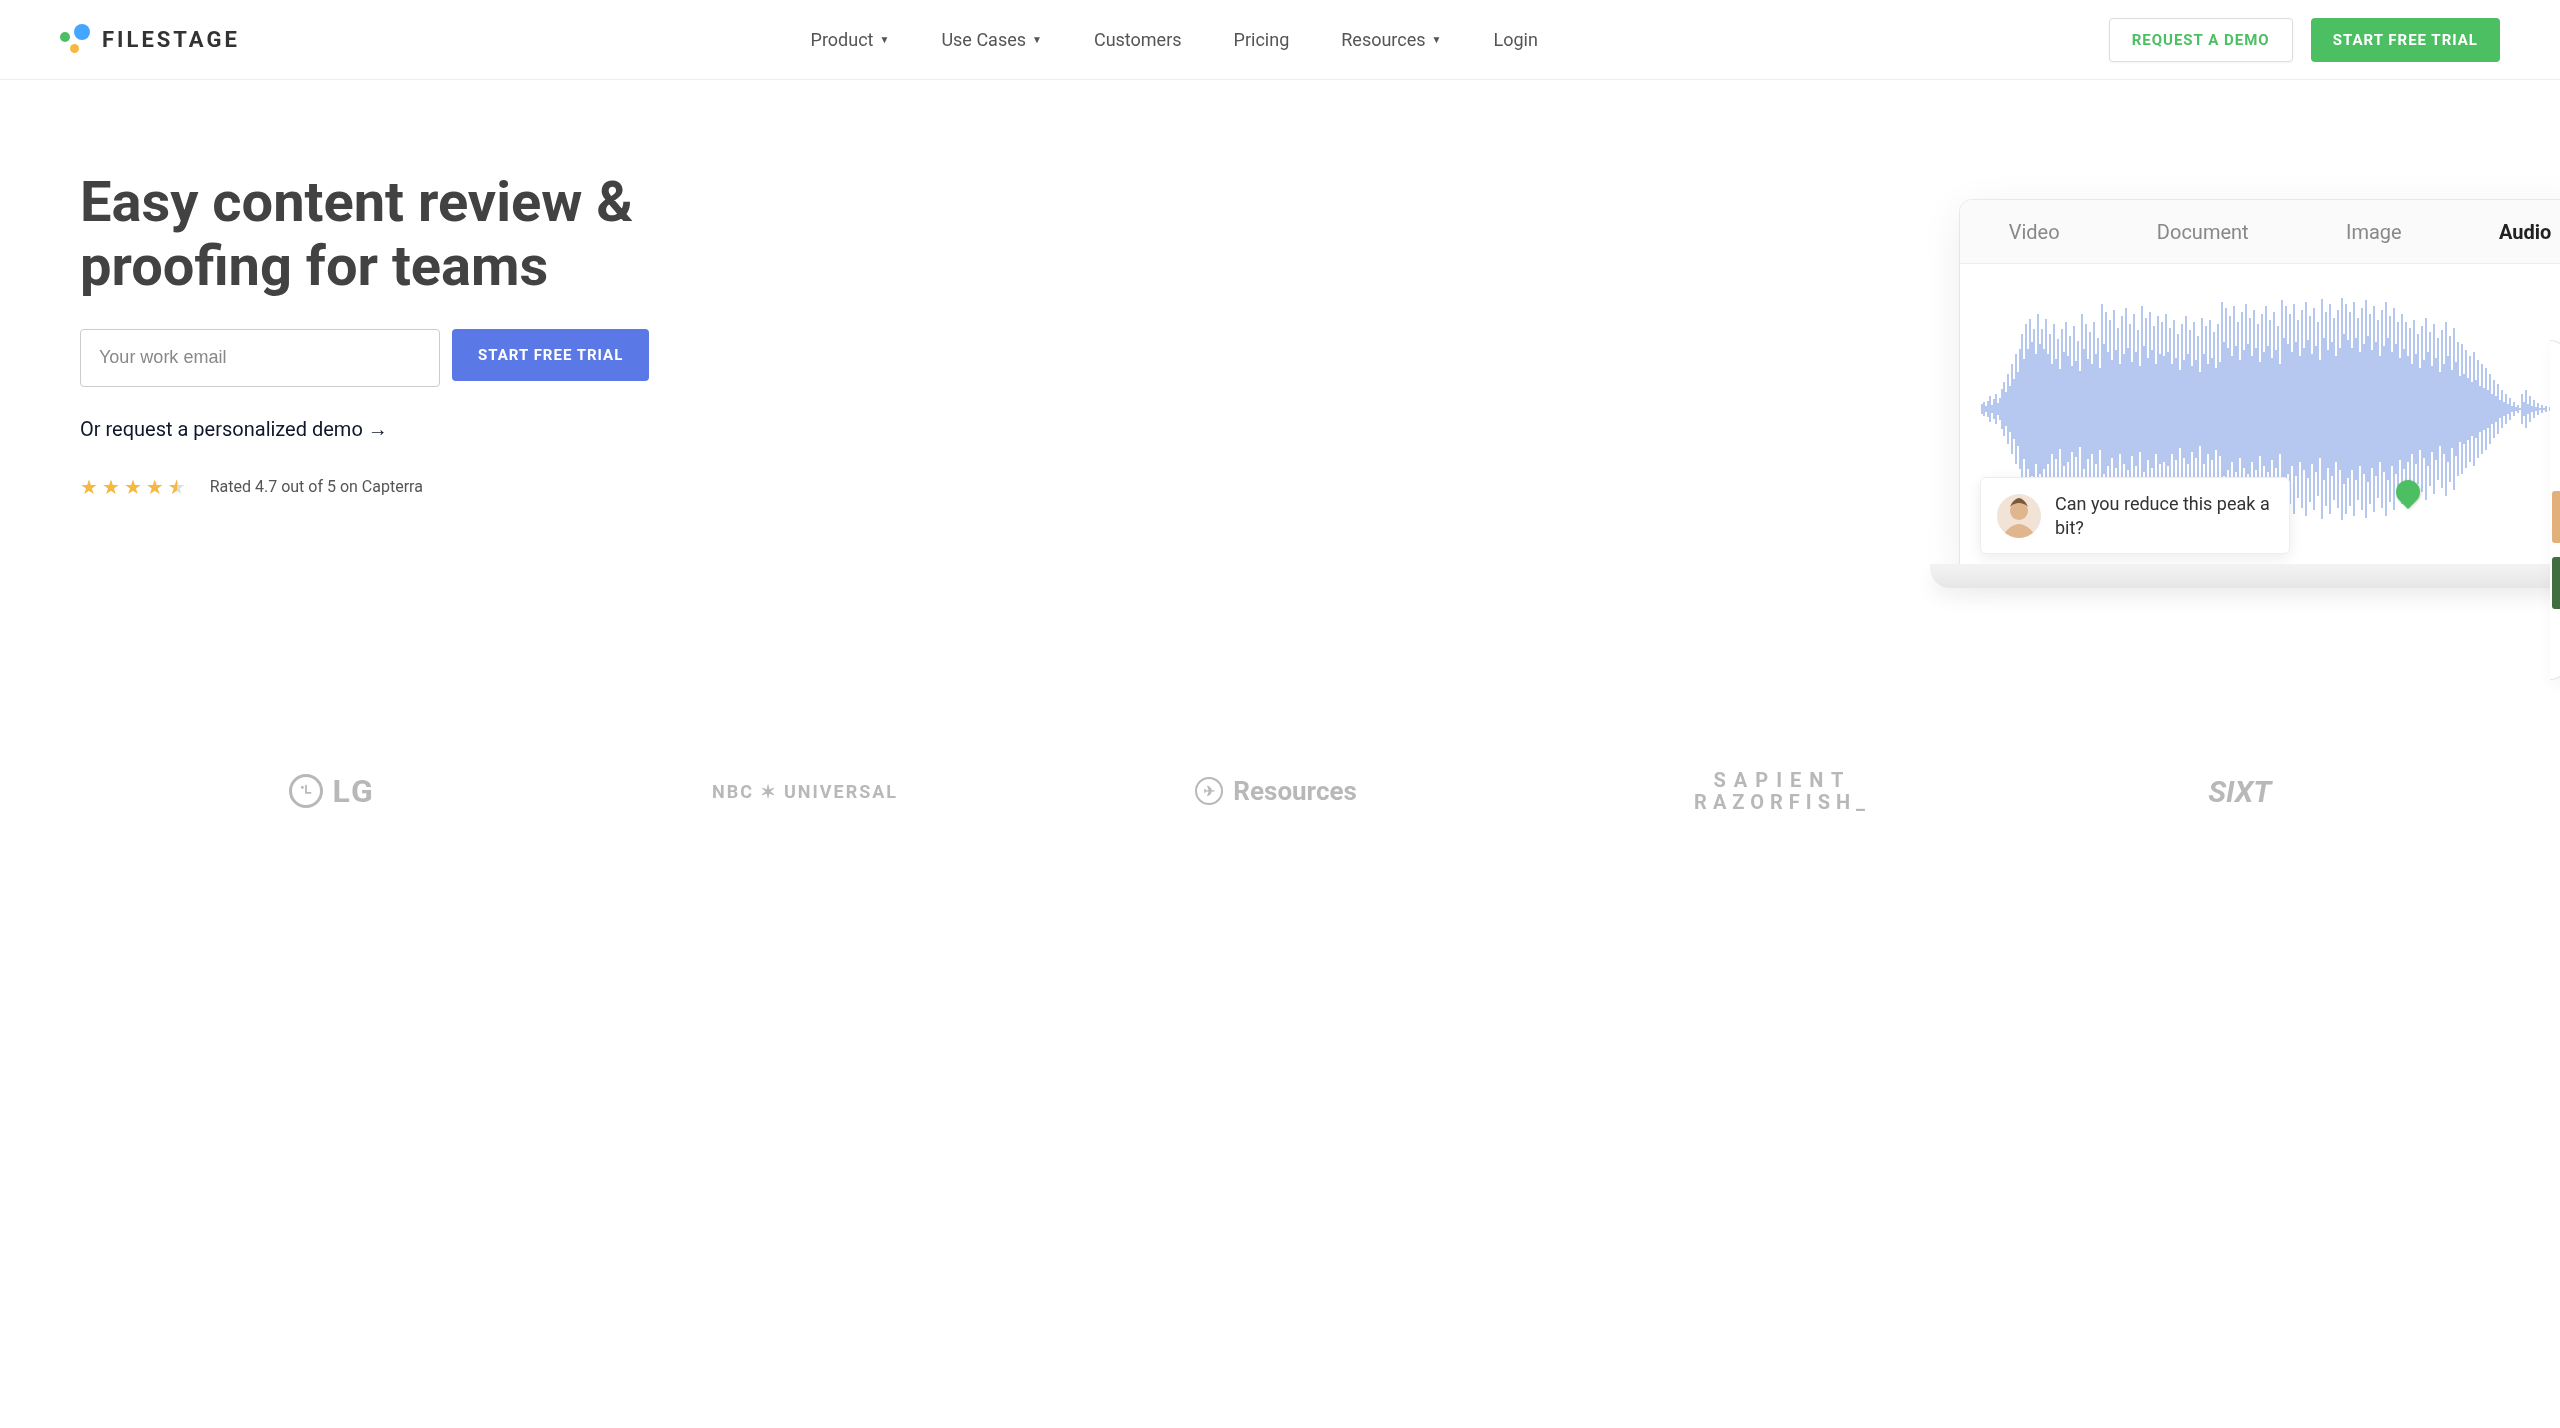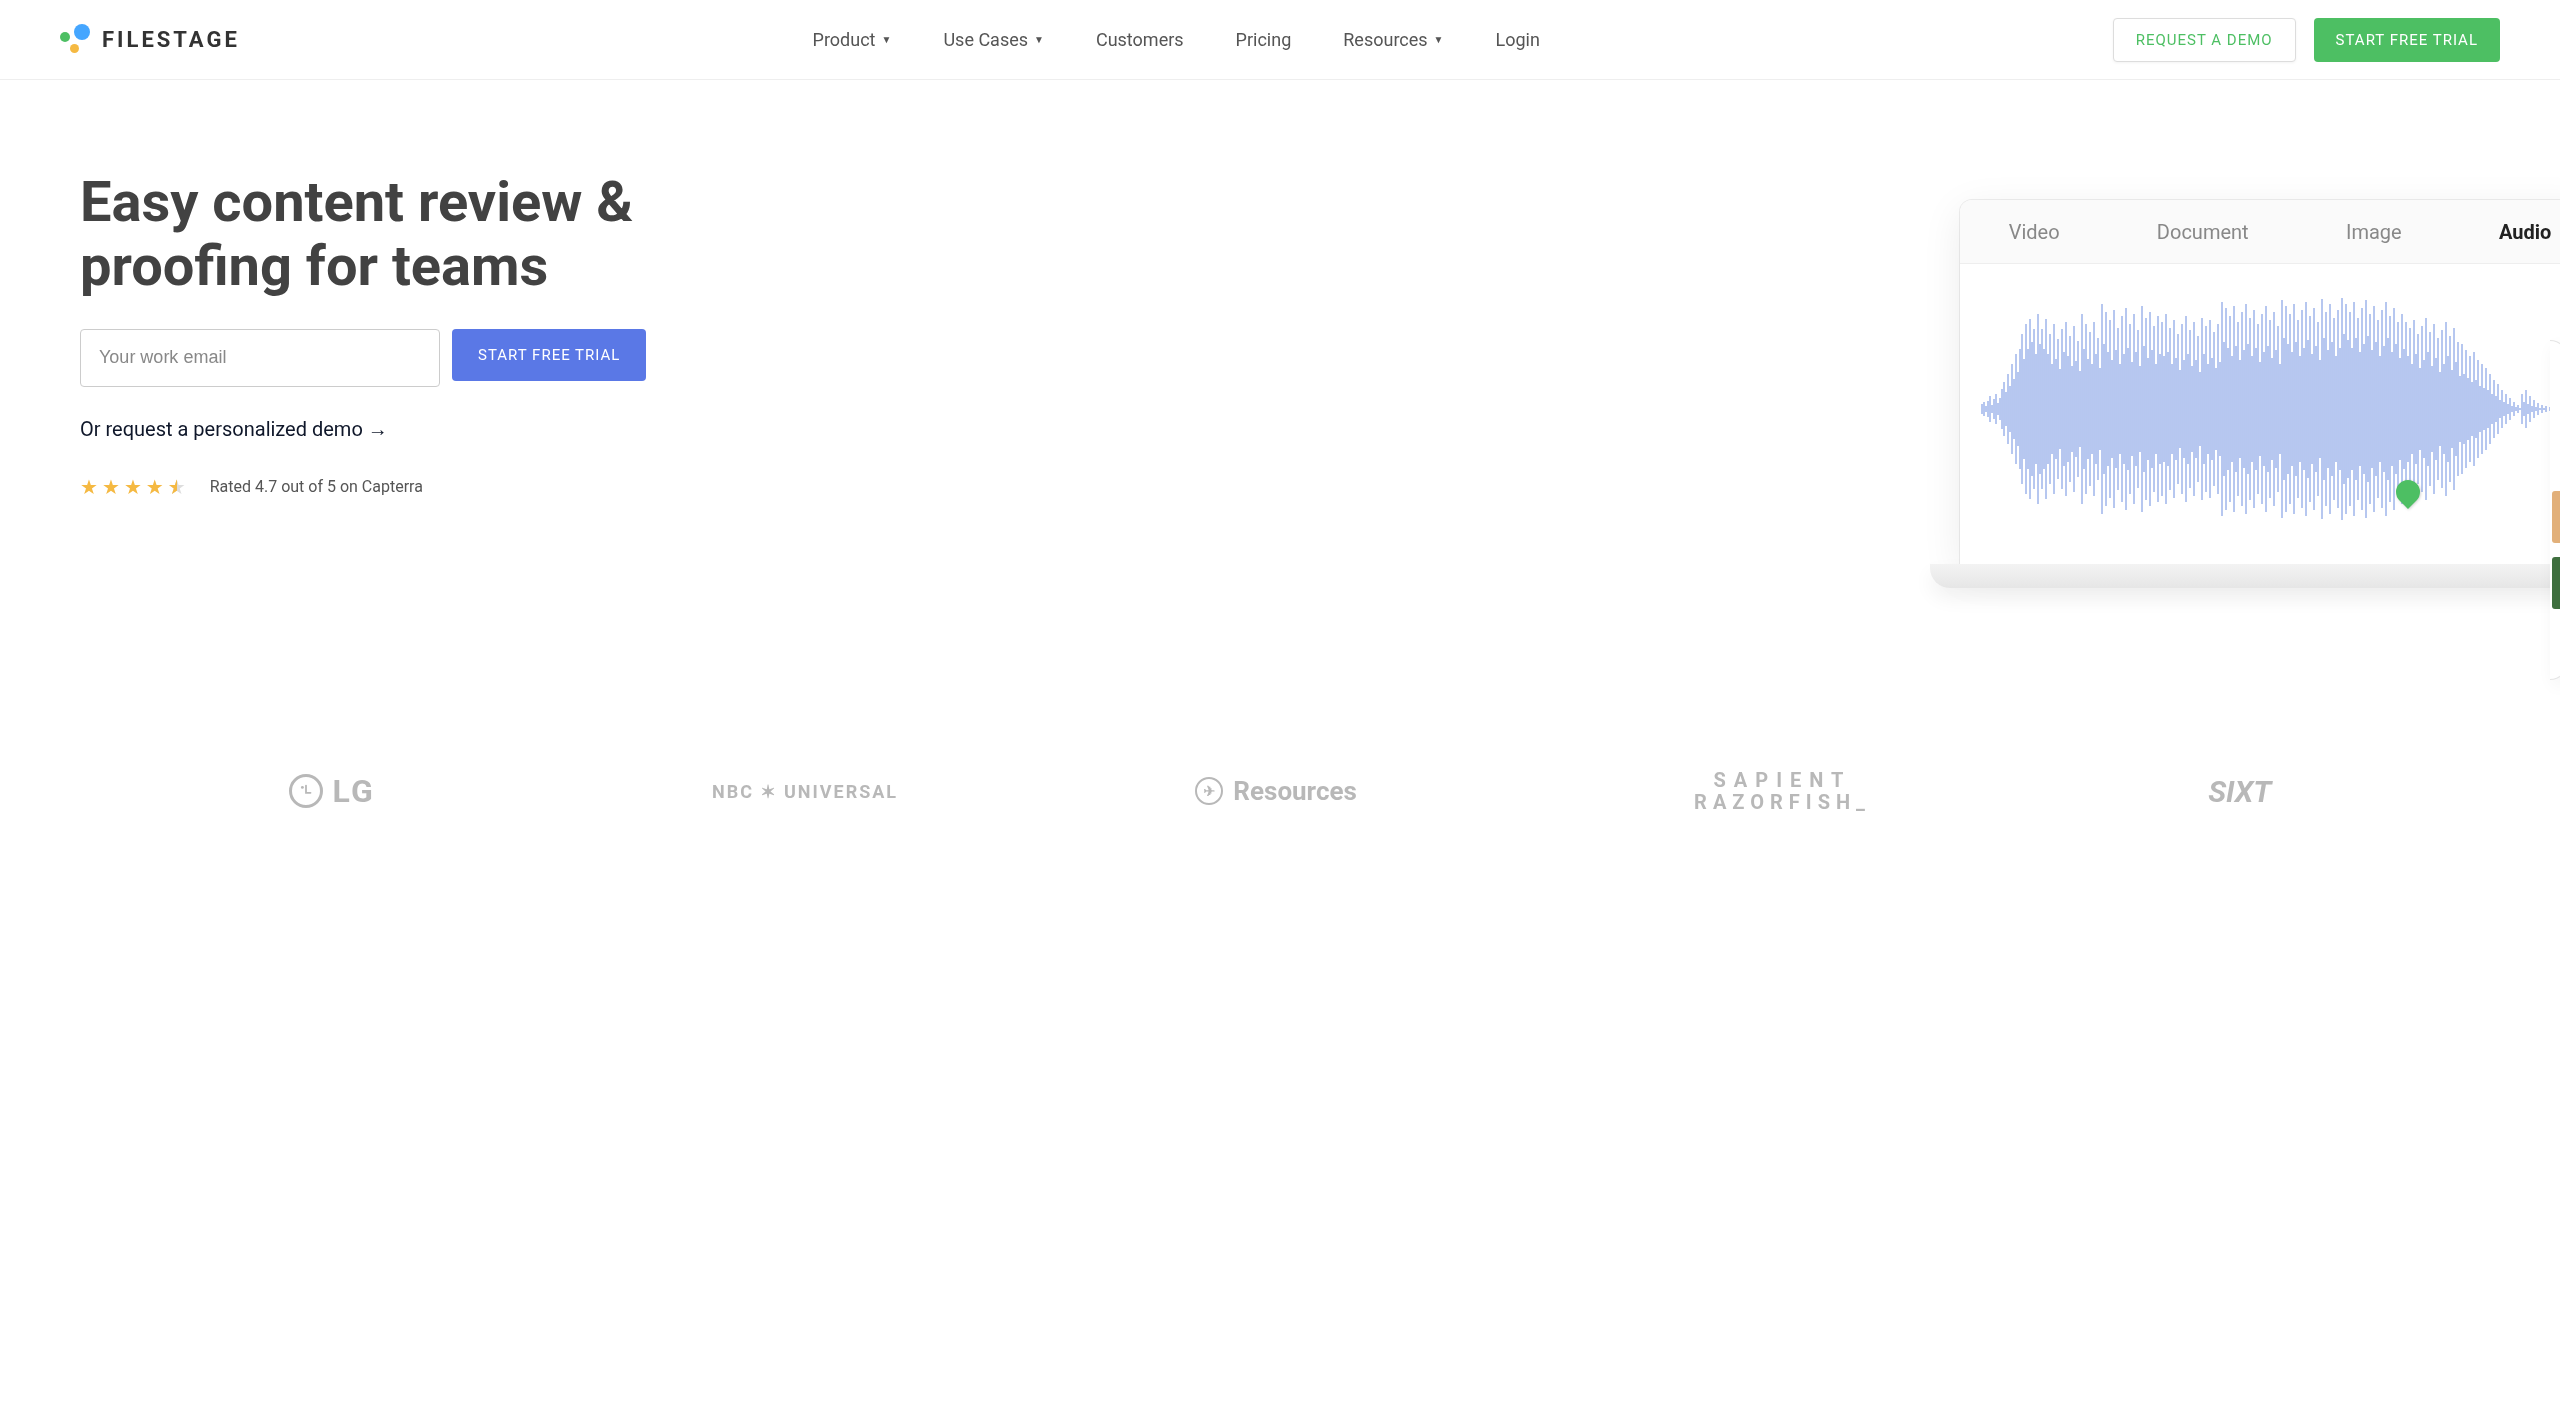--- a/index.html
+++ b/index.html
@@ -18,21 +18,21 @@
   .logo-mark .c1 { width:16px; height:16px; background:#45a6ff; left:14px; top:0; }
   .logo-mark .c2 { width:10px; height:10px; background:#4dbf63; left:0; top:8px; }
   .logo-mark .c3 { width:9px; height:9px; background:#f5b942; left:10px; top:20px; }
   .logo-text { font-size:22px; font-weight:700; letter-spacing:3px; color:#333; }
 
   .nav-links { display:flex; align-items:center; gap:52px; }
   .nav-link { display:flex; align-items:center; gap:6px; font-size:18px; color:#555; cursor:pointer; }
   .nav-link .caret { font-size:10px; color:#555; }
 
   .nav-ctas { display:flex; align-items:center; gap:18px; }
-  .btn { display:inline-flex; align-items:center; justify-content:center; height:44px; padding:0 22px; border-radius:4px; font-size:15px; font-weight:400; letter-spacing:1px; cursor:pointer; }
+  .btn { display:inline-flex; align-items:center; justify-content:center; height:44px; padding:0 22px; border-radius:4px; font-size:15px; font-weight:700; letter-spacing:1px; cursor:pointer; }
   .btn-outline-green { background:#fff; color:#4dbf63; border:1px solid #ddd; box-shadow:0 1px 3px rgba(0,0,0,.05); }
   .btn-green { background:#4dbf63; color:#fff; }
   .btn-blue  { background:#5a78e6; color:#fff; height:52px; padding:0 26px; }
 
   
   .hero { display:flex; padding:90px 0 0 80px; position:relative; min-height:640px; }
   .hero-left { width:55%; max-width:760px; }
   .hero-title { font-size:56px; line-height:1.15; font-weight:700; color:#424242; margin-bottom:30px; }
   .hero-sub { font-size:24px; color:#555; margin-bottom:48px; }
   .signup { display:flex; gap:12px; margin-bottom:30px; }
@@ -473,20 +473,31 @@
                   <line x1="36" y1="115" x2="36" y2="115"></line>
                   <line x1="38" y1="114" x2="38" y2="116"></line>
                   <line x1="40" y1="115" x2="40" y2="115"></line>
               </g>
             </g>
           </g>
         </svg>
 
         <span class="pin"></span>
 
+        <div class="comment">
+          <span class="avatar">
+            <svg viewBox="0 0 44 44">
+              <circle cx="22" cy="22" r="22" fill="#f1e3d6"></circle>
+              <circle cx="22" cy="17" r="9" fill="#e0b68f"></circle>
+              <path d="M6 44c2-10 12-14 16-14s14 4 16 14z" fill="#e0b68f"></path>
+              <path d="M13 13c2-6 7-9 9-9s7 3 9 9c-3-3-6-4-9-4s-6 1-9 4z" fill="#7a5a3a"></path>
+            </svg>
+          </span>
+          <span class="comment-text">Can you reduce this peak a bit?</span>
+        </div>
       </div>
     </div>
     <div class="laptop-base"></div>
   </div>
 
   <div class="phone">
     <span class="slot s1"></span>
     <span class="slot s2"></span>
   </div>
 </section>

